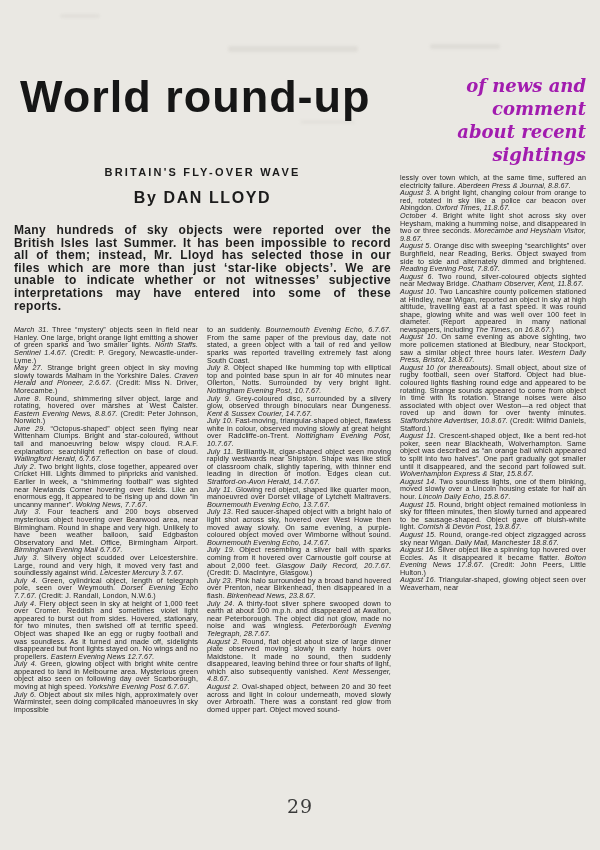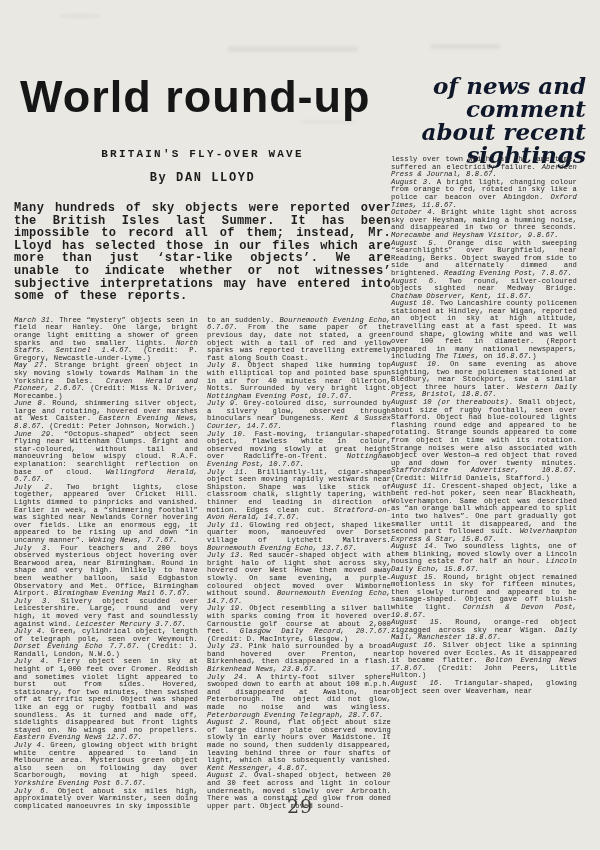--- a/index.html
+++ b/index.html
@@ -15,32 +15,32 @@
   .inner{position:absolute;left:14px;top:0;width:572px;}
   
   .masthead{display:flex;justify-content:space-between;align-items:flex-start;margin-top:68px;height:72px;}
   .main-title{
     font-size:45px;font-weight:bold;letter-spacing:1px;color:#161616;
     line-height:1;margin:6px 0 0 6px;white-space:nowrap;
   }
   .subtitle{
     font-family:"DejaVu Serif","Liberation Serif",serif;
     font-style:italic;font-weight:bold;
-    font-size:23px;line-height:23px;text-align:right;
-    color:#0f172a;margin-top:6px;width:200px;
+    font-size:18px;line-height:23px;text-align:right;
+    color:#a21caf;margin-top:6px;width:200px;
   }
   
-  .content{display:flex;margin-top:0;font-family:Liberation Mono, monospace;}
+  .content{display:flex;gap:9px;margin-top:18px;}
   .left-block{width:377px;}
   .headline{
     text-align:center;font-weight:bold;font-size:11px;letter-spacing:2.2px;
     color:#1c1c1c;margin-top:8px;
   }
   .byline{
-    text-align:center;font-weight:bold;font-size:12px;letter-spacing:1.6px;
+    text-align:center;font-weight:bold;font-size:16px;letter-spacing:1.6px;
     color:#1c1c1c;margin-top:11px;
   }
   .intro{
     margin-top:17px;
     font-weight:bold;font-size:12px;line-height:12.6px;
     text-align:justify;letter-spacing:0.35px;word-spacing:2.5px;color:#1e1e1e;
   }
   .two-cols{display:flex;gap:9px;margin-top:14px;}
   .col{width:184px;}
   .col3{width:186px;margin-top:16px;}

